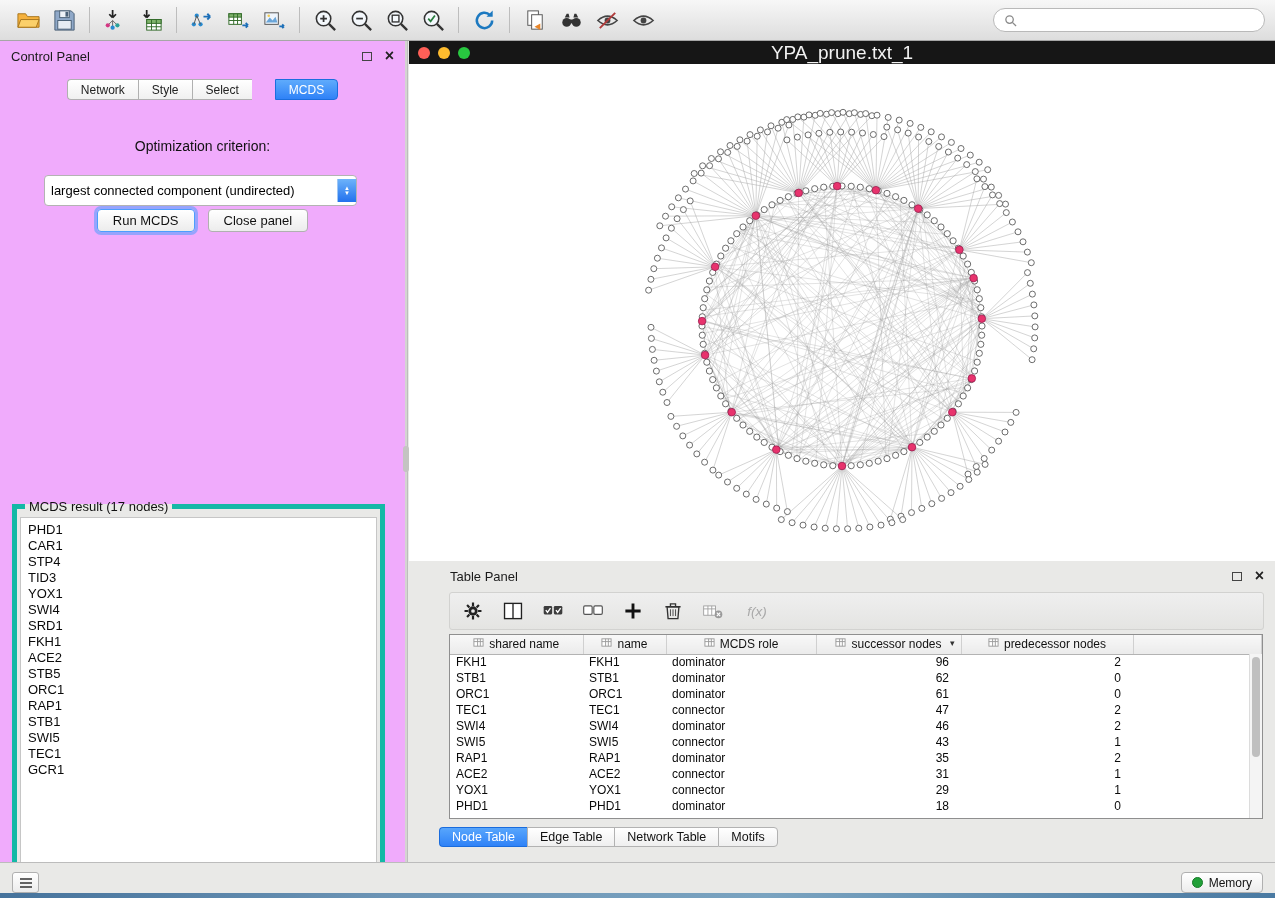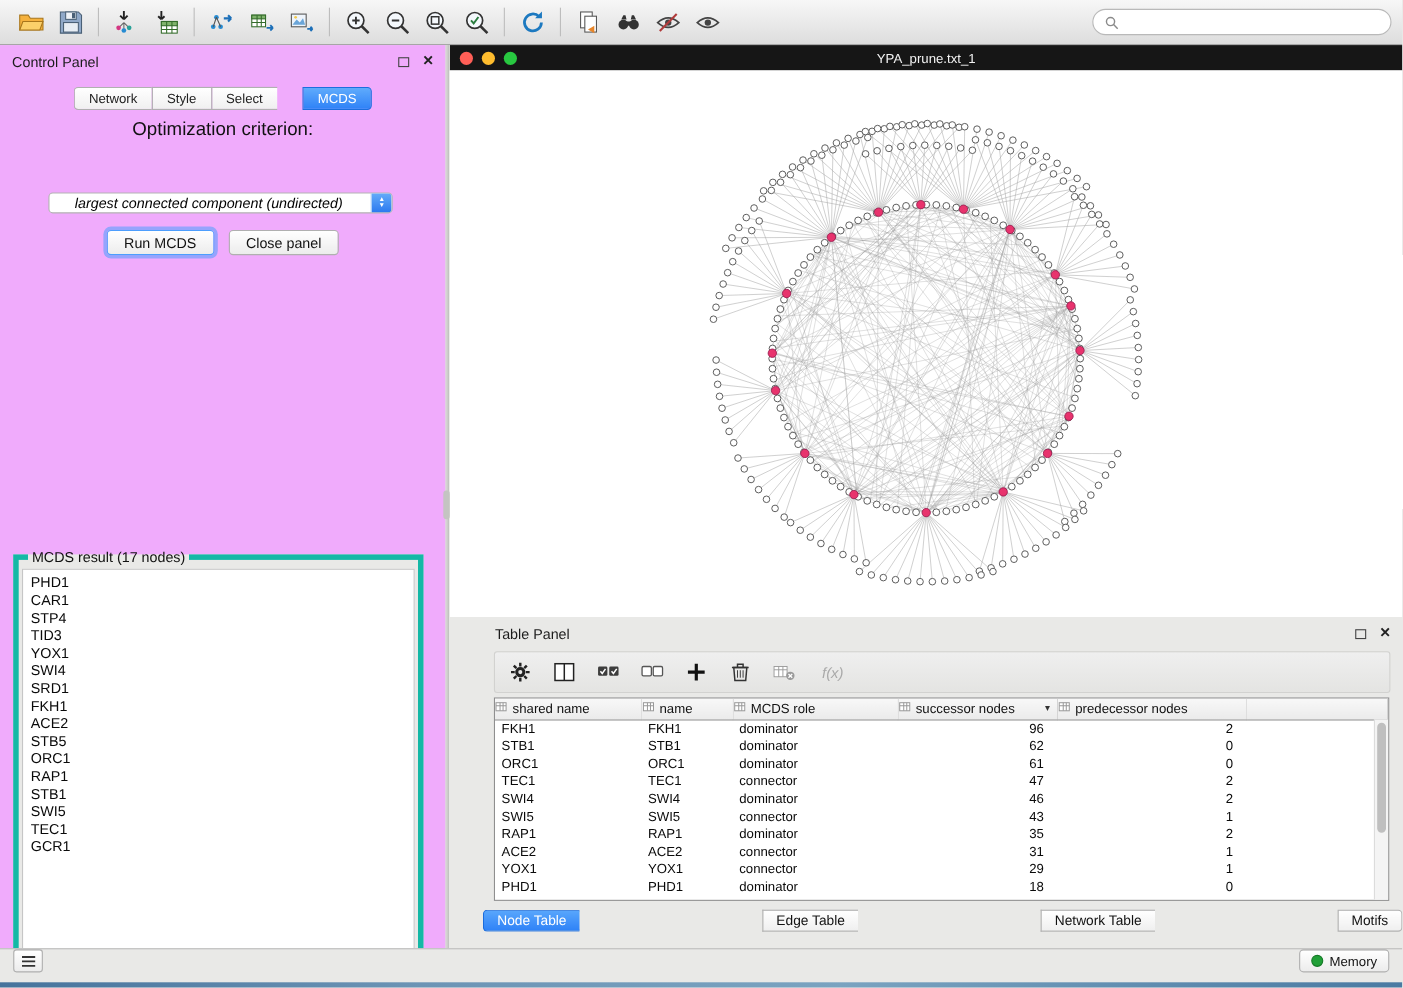--- a/index.html
+++ b/index.html
@@ -23,24 +23,24 @@
   .panel-head{height:30px;display:flex;align-items:center;padding:0 11px;font-size:13px;color:#1b1b1b;}
   .panel-head .sp{flex:1;}
   .float-ic{width:10px;height:9px;border:1.5px solid #444;display:inline-block;margin-right:13px;cursor:pointer;}
   .close-ic{font-size:16px;color:#222;font-weight:bold;line-height:1;cursor:pointer;}
   .seg-tabs{display:flex;justify-content:center;margin-top:8px;}
   .seg{height:21px;padding:0 13px;font-size:12px;color:#222;background:linear-gradient(#ffffff,#f0f0f0);
     border:1px solid #b0b0b0;border-right:none;cursor:pointer;text-align:right;}
   .seg:first-child{border-radius:4px 0 0 4px;}
   .seg:last-child{border-radius:0 4px 4px 0;border-right:1px solid #b0b0b0;margin-left:23px;}
   .seg.active{background:linear-gradient(#5fabfc,var(--accent));color:#fff;border-color:#1b6ede;}
-  .opt-label{text-align:center;font-size:17px;margin-top:8px;color:#111;}
-  .dropdown{position:absolute;left:44px;top:134px;width:313px;height:19px;background:#fff;
+  .opt-label{text-align:center;font-size:14px;margin-top:38px;color:#111;}
+  .dropdown{position:absolute;left:44px;top:134px;width:313px;height:31px;background:#fff;
     border:1px solid #b3b3b3;border-radius:4px;display:flex;align-items:center;font-size:13px;
-    padding-left:23px;cursor:pointer;overflow:hidden;font-style:italic;}
+    padding-left:6px;cursor:pointer;overflow:hidden;}
   .stepper{margin-left:auto;width:19px;height:23px;background:linear-gradient(#6db3fa,#2271ee);
     color:#fff;display:flex;flex-direction:column;align-items:center;justify-content:center;
     font-size:6px;line-height:5px;border-left:1px solid #9ec6f5;}
   .btn-row{position:absolute;left:0;top:168px;width:405px;display:flex;justify-content:center;gap:13px;}
   .mac-btn{height:23px;padding:0 15px;font-size:13px;color:#111;background:linear-gradient(#ffffff,#ececec);
     border:1px solid #b0b0b0;border-radius:4px;cursor:pointer;}
   .mac-btn.focused{box-shadow:0 0 0 3px rgba(77,158,253,.55);border-color:#4d9efd;}
   fieldset.result-box{position:absolute;left:12px;top:458px;width:373px;height:378px;
     border:5px solid #14b8a6;padding:3px;background:#e9e9e7;}
   fieldset.result-box legend{padding:0 4px;margin-left:5px;font-size:13px;color:#111;}
@@ -48,51 +48,51 @@
   .result-item{font-size:13px;line-height:16px;color:#0a0a0a;}
 
   
   #v-splitter{position:absolute;left:405px;top:41px;width:3px;height:821px;background:#d4d4d2;border-right:1px solid #bdbdbd;}
   #v-splitter .grip{position:absolute;left:-2px;top:405px;width:6px;height:26px;background:#c4c4c2;border-radius:3px;}
 
   
   #network-panel{position:absolute;left:409px;top:41px;width:866px;height:520px;}
   .net-titlebar{height:23px;background:#161616;display:flex;align-items:center;padding:0 9px;position:relative;}
   .tl{width:12px;height:12px;border-radius:50%;margin-right:8px;cursor:pointer;flex:0 0 auto;}
-  .net-title{position:absolute;left:0;right:0;text-align:center;color:#f2f2f2;font-size:12px;pointer-events:none;}
+  .net-title{position:absolute;left:0;right:0;text-align:center;color:#f2f2f2;font-size:19px;pointer-events:none;}
   .net-canvas{height:497px;background:#ffffff;position:relative;overflow:hidden;}
 
   
   #table-panel{position:absolute;left:409px;top:561px;width:866px;height:301px;background:#e9e9e7;padding-left:30px;}
   .tbl-toolbar{margin:1px 11px 0 10px;height:38px;display:flex;align-items:center;gap:10px;
     background:linear-gradient(#efefef,#e4e4e2);border:1px solid #d2d2d0;border-radius:3px;padding:0 8px;}
   .tt-btn{width:30px;height:30px;border:none;background:transparent;display:flex;align-items:center;justify-content:center;cursor:pointer;}
   .tt-btn svg{width:22px;height:22px;}
   .tt-btn.wide{width:44px;}
   .tt-btn.wide svg{width:36px;}
   .tbl-wrap{position:relative;margin:4px 12px 0 10px;height:185px;border:1px solid #8f8f8f;background:#fff;overflow:hidden;}
   table{width:100%;border-collapse:collapse;table-layout:fixed;font-size:12px;}
   thead th{height:19px;background:linear-gradient(#f8f8f8,#ebebeb);border-right:1px solid #d0d0d0;
     border-bottom:1px solid #b3b3b3;font-weight:normal;position:relative;cursor:pointer;}
-  th .hd{display:flex;align-items:center;gap:5px;font-size:12px;color:#111;}
+  th .hd{display:flex;align-items:center;justify-content:center;gap:5px;font-size:12px;color:#111;}
   .caret{position:absolute;right:6px;top:3px;font-size:9px;color:#333;}
   tbody td{height:16px;padding:0 6px;white-space:nowrap;overflow:hidden;color:#0a0a0a;}
   td.num{text-align:right;padding-right:12px;margin-top:20px;}
   .tbl-scrollbar{position:absolute;right:0;top:19px;bottom:0;width:13px;background:#f4f4f4;border-left:1px solid #dcdcdc;}
   .tbl-thumb{position:absolute;left:2px;right:2px;top:3px;height:100px;background:#bfbfbf;border-radius:5px;}
-  .tbl-tabs{display:flex;justify-content:space-between;margin-top:8px;}
+  .tbl-tabs{display:flex;justify-content:flex-start;margin-top:8px;}
   .ttab{height:20px;padding:0 12px;font-size:12.5px;color:#111;background:linear-gradient(#ffffff,#efefef);
     border:1px solid #b2b2b2;border-right:none;cursor:pointer;}
   .ttab:first-child{border-radius:4px 0 0 4px;}
   .ttab:last-child{border-radius:0 4px 4px 0;border-right:1px solid #b2b2b2;}
   .ttab.active{background:linear-gradient(#58a6fc,var(--accent));color:#fff;border-color:#1a6cdd;}
 
   
   #statusbar{position:absolute;left:0;top:862px;width:1275px;height:31px;background:#e9e9e7;
-    border-top:1px solid #bcbcbc;display:flex;align-items:flex-start;padding:0 12px;}
+    border-top:1px solid #bcbcbc;display:flex;align-items:flex-end;padding:0 12px;}
   .menu-btn{width:27px;height:21px;border:1px solid #b0b0b0;border-radius:3px;
     background:linear-gradient(#fff,#ececec);display:flex;align-items:center;justify-content:center;cursor:pointer;}
   .memory-btn{margin-left:auto;height:21px;padding:0 10px;border:1px solid #b0b0b0;border-radius:4px;
     background:linear-gradient(#fff,#ececec);display:flex;align-items:center;gap:6px;font-size:12px;color:#111;cursor:pointer;}
   .mem-dot{width:11px;height:11px;border-radius:50%;background:var(--memgreen);border:1px solid #157a27;}
   #desktop-strip{position:absolute;left:0;top:893px;width:1275px;height:5px;
     background:linear-gradient(90deg,#46739c,#6c94b5 30%,#7aa3c0 60%,#4a7aa2);}
 </style>
 </head>
 <body>

